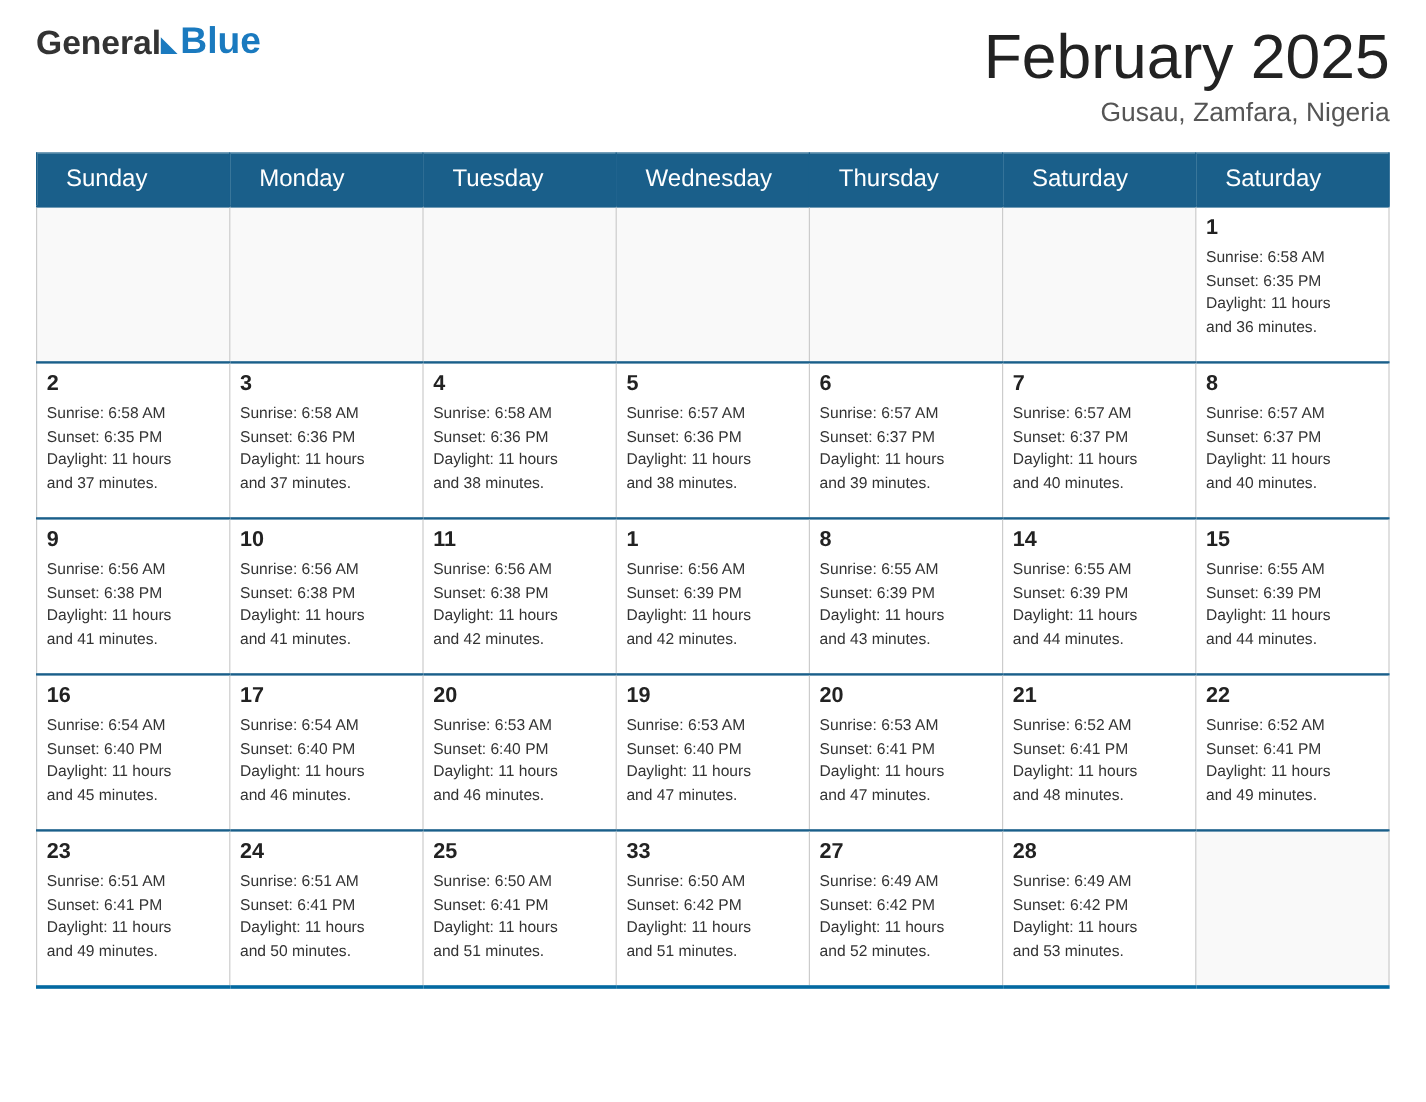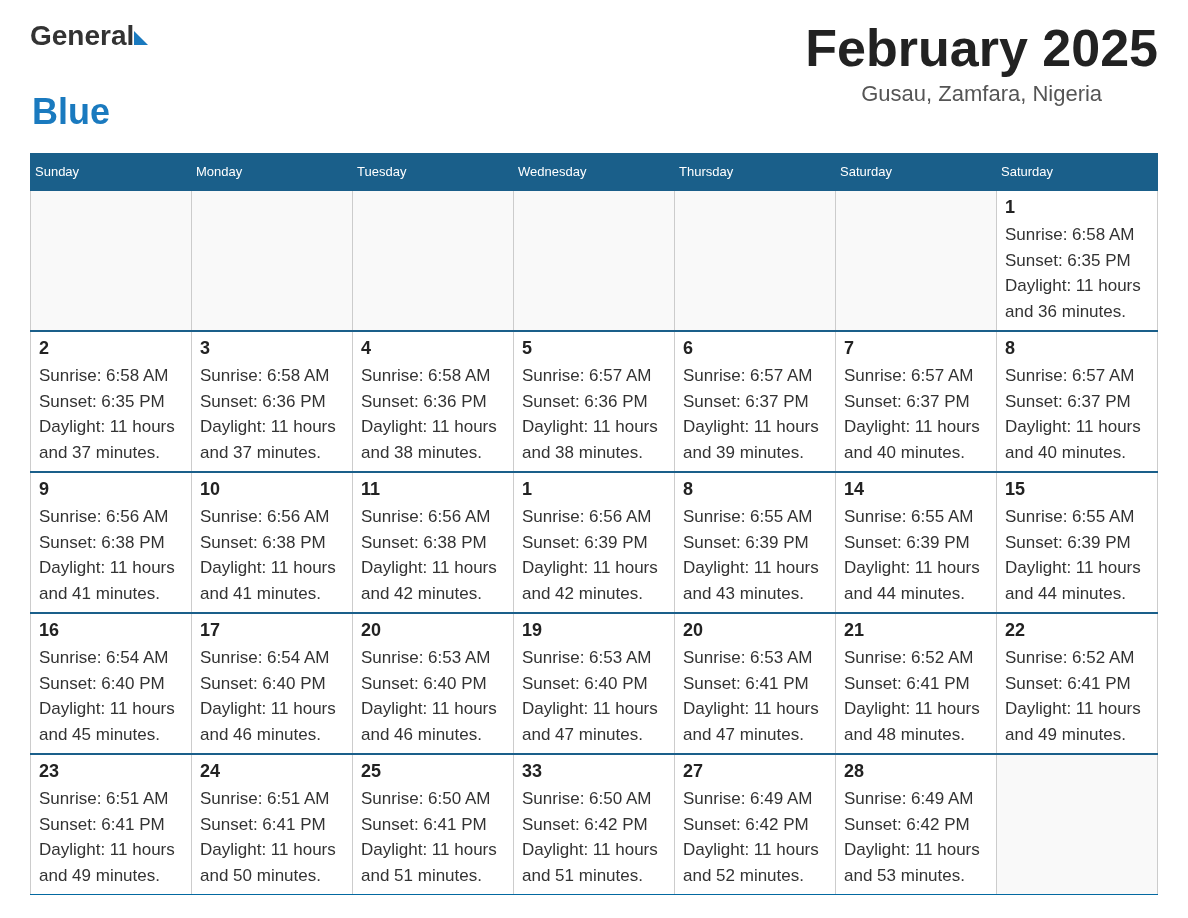--- a/index.html
+++ b/index.html
@@ -30,55 +30,53 @@
       width: 0;
       height: 0;
       border-left: 14px solid #1a7abf;
       border-top: 14px solid transparent;
       border-bottom: 0px solid transparent;
       margin-top: 4px;
       display: inline-block;
     }
     .logo-right {
       display: flex;
-      flex-direction: column;
-      gap: 43px;
+      flex-direction: row;
     }
     .logo-blue {
-      font-size: 36px;
+      font-size: 31px;
       font-weight: bold;
       color: #1a7abf;
       margin-top: -4px;
       padding-left: 2px;
     }
     .title-area {
       text-align: right;
     }
     .month-title {
       font-size: 52px;
-      font-weight: bold;
+      font-weight: normal;
       color: #222;
       line-height: 1.1;
     }
     .location-title {
       font-size: 22px;
       color: #555;
       margin-top: 4px;
-      text-align: center;
     }
     table {
       width: 100%;
       border-collapse: collapse;
       table-layout: fixed;
     }
     th {
       background-color: #1a5f8a;
       color: #fff;
-      padding: 10px 4px;
-      font-size: 13px;
+      padding: 10px 24px;
+      font-size: 20px;
       font-weight: normal;
       text-align: left;
       border: 1px solid #1a5f8a;
     }
     td {
       vertical-align: top;
       padding: 6px 8px;
       border: 1px solid #ccc;
       border-top: 2px solid #1a5f8a;
       font-size: 12.5px;
@@ -87,29 +85,29 @@
       height: 130px;
     }
     .day-number {
       font-size: 18px;
       font-weight: bold;
       color: #222;
       display: block;
       margin-bottom: 4px;
     }
     .day-info {
-      font-size: 17px;
+      font-size: 13px;
       color: #333;
       line-height: 1.5;
     }
     td.empty {
       background: #f9f9f9;
     }
     tr:last-child td {
-      border-bottom: 1px solid #0369a1;
+      border-bottom: 3px solid #0369a1;
     }
   </style>
 </head>
 <body>
 
 <div class="header">
   <div class="logo">
     <div class="logo-right">
       <div style="display:flex;align-items:center;">
         <span class="logo-text-general">General</span>

